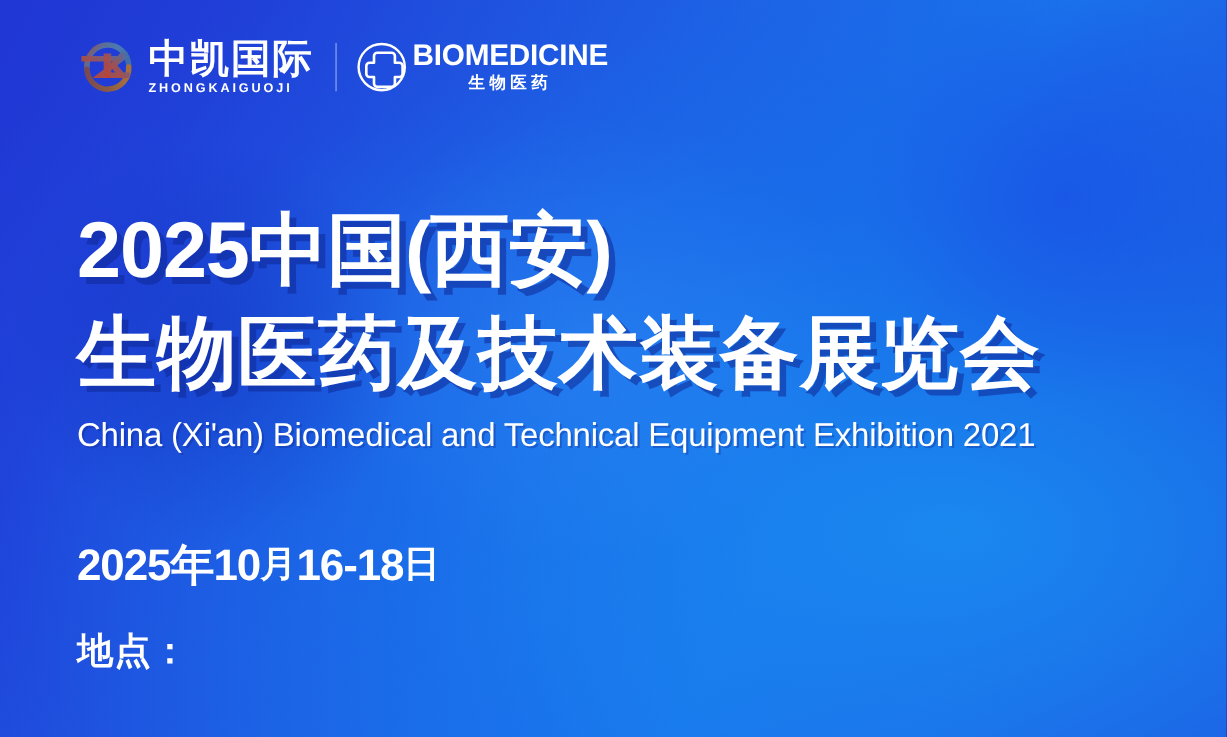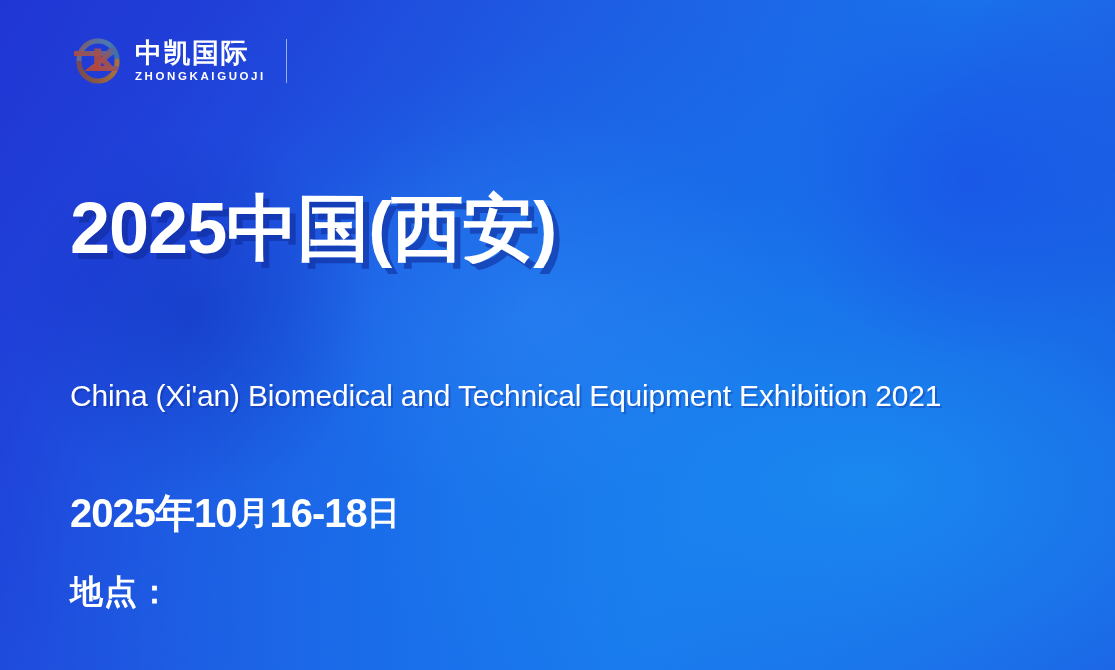--- a/index.html
+++ b/index.html
@@ -52,21 +52,21 @@
   
   #logo-bar {
     position:absolute; left:70px; top:33px;
     display:flex; align-items:center; height:56px;
   }
 
   .zk-mark { width:56px; height:52px; flex:none; }
 
   .zk-text { margin-left:9px; display:flex; flex-direction:column; justify-content:center; }
   .zk-cn {
-    font-size:27px; font-weight:700; color:#ffffff;
+    font-size:36px; font-weight:700; color:#ffffff;
     letter-spacing:1.5px; line-height:1.05;
   }
   .zk-en {
     font-size:11.5px; font-weight:700; color:#ffffff;
     letter-spacing:2.6px; line-height:1.25; margin-top:2px;
   }
 
   .divider {
     width:1px; height:44px; margin:0 17px 0 20px;
     background:rgba(255,255,255,0.55); flex:none;
@@ -162,25 +162,36 @@
       </svg>
 
       <div class="zk-text">
         <div class="zk-cn">中凯国际</div>
         <div class="zk-en">ZHONGKAIGUOJI</div>
       </div>
     </div>
 
     <div class="divider"></div>
 
+    <div class="bio-group">
+      <svg class="bio-icon" viewBox="0 0 48 48">
+        <circle cx="24" cy="24" r="21" fill="none" stroke="#ffffff" stroke-width="2.2"></circle>
+        <path d="M20 11 h13 a3 3 0 0 1 3 3 v6 h4 a3 3 0 0 1 3 3 v7 a3 3 0 0 1 -3 3 h-4 v6 a3 3 0 0 1 -3 3 h-13 a3 3 0 0 1 -3 -3 v-6 h-4 a3 3 0 0 1 -3 -3 v-7 a3 3 0 0 1 3 -3 h4 v-6 a3 3 0 0 1 3 -3 Z" fill="none" stroke="#ffffff" stroke-width="2.4" stroke-linejoin="round"></path>
+      </svg>
+      <div class="bio-text">
+        <div class="bio-en">BIOMEDICINE</div>
+        <div class="bio-cn">生物医药</div>
+      </div>
+    </div>
 
   </div>
 
   <div id="headline">
     <div class="title-line title-line-1">2025中国(西安)</div>
+    <div class="title-line title-line-2">生物医药及技术装备展览会</div>
   </div>
 
   <div id="subtitle-en">China (Xi'an) Biomedical and Technical Equipment Exhibition 2021</div>
 
   <div id="info">
 
     <div class="info-row">
       <span class="info-val-num">2025年</span>
       <span class="info-val-num">10</span>
       <span class="info-val-cn">月</span>

